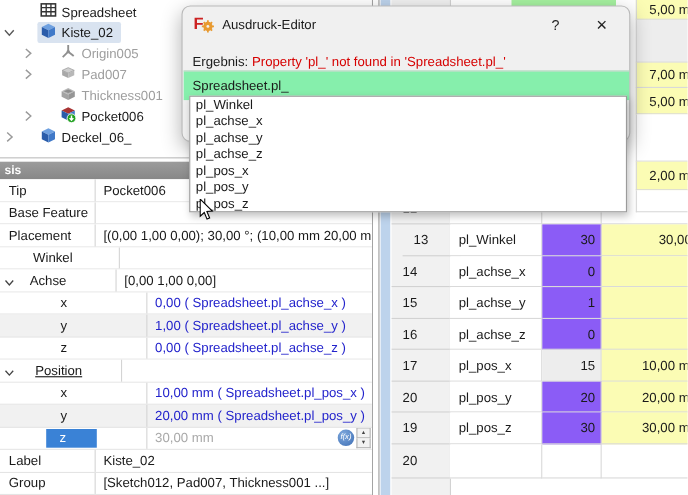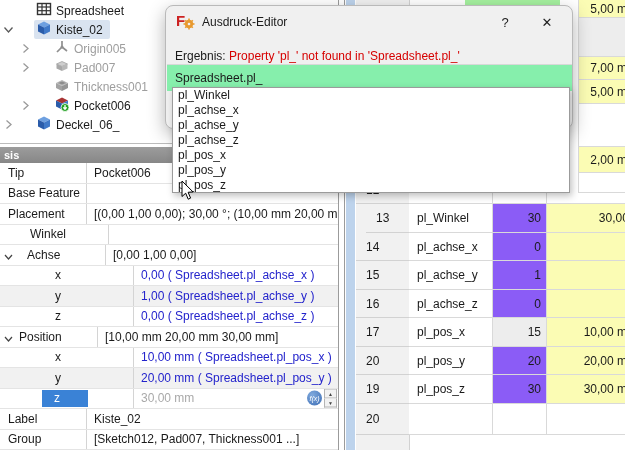--- a/index.html
+++ b/index.html
@@ -300,28 +300,25 @@
         </div>
         <div class="prop-row">
           <div class="p-label" style="padding-left: 55px;">
             <span>z</span>
           </div>
           <div class="p-value expr">
             <span>0,00  ( Spreadsheet.pl_achse_z )</span>
           </div>
         </div>
         <div class="prop-row">
-          <div class="p-label" style="padding-left: 19px;">
+          <div class="p-label" style="padding-left: 32px; text-decoration: underline;">
             <span class="p-chev"><svg width="9" height="9" viewBox="0 0 9 9">
                 <polyline points="1,2.5 4.5,6.5 8,2.5" fill="none" stroke="#444" stroke-width="1.2"></polyline>
               </svg></span>
             <span>Position</span>
-          </div>
-          <div class="p-value">
-            <span>[10,00 mm  20,00 mm  30,00 mm]</span>
           </div>
         </div>
         <div class="prop-row">
           <div class="p-label" style="padding-left: 55px;">
             <span>x</span>
           </div>
           <div class="p-value expr">
             <span>10,00 mm  ( Spreadsheet.pl_pos_x )</span>
           </div>
         </div>

